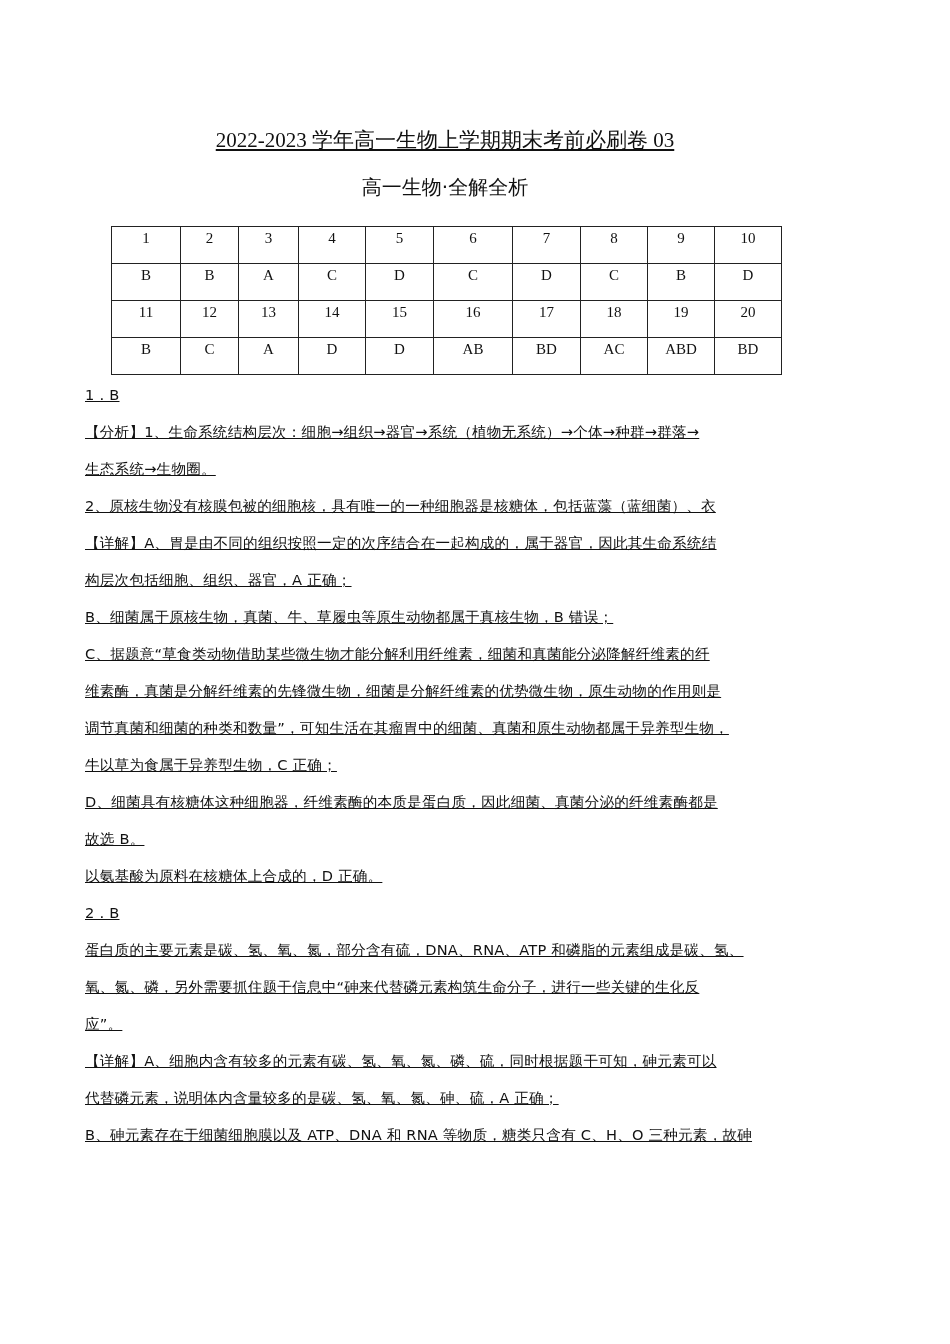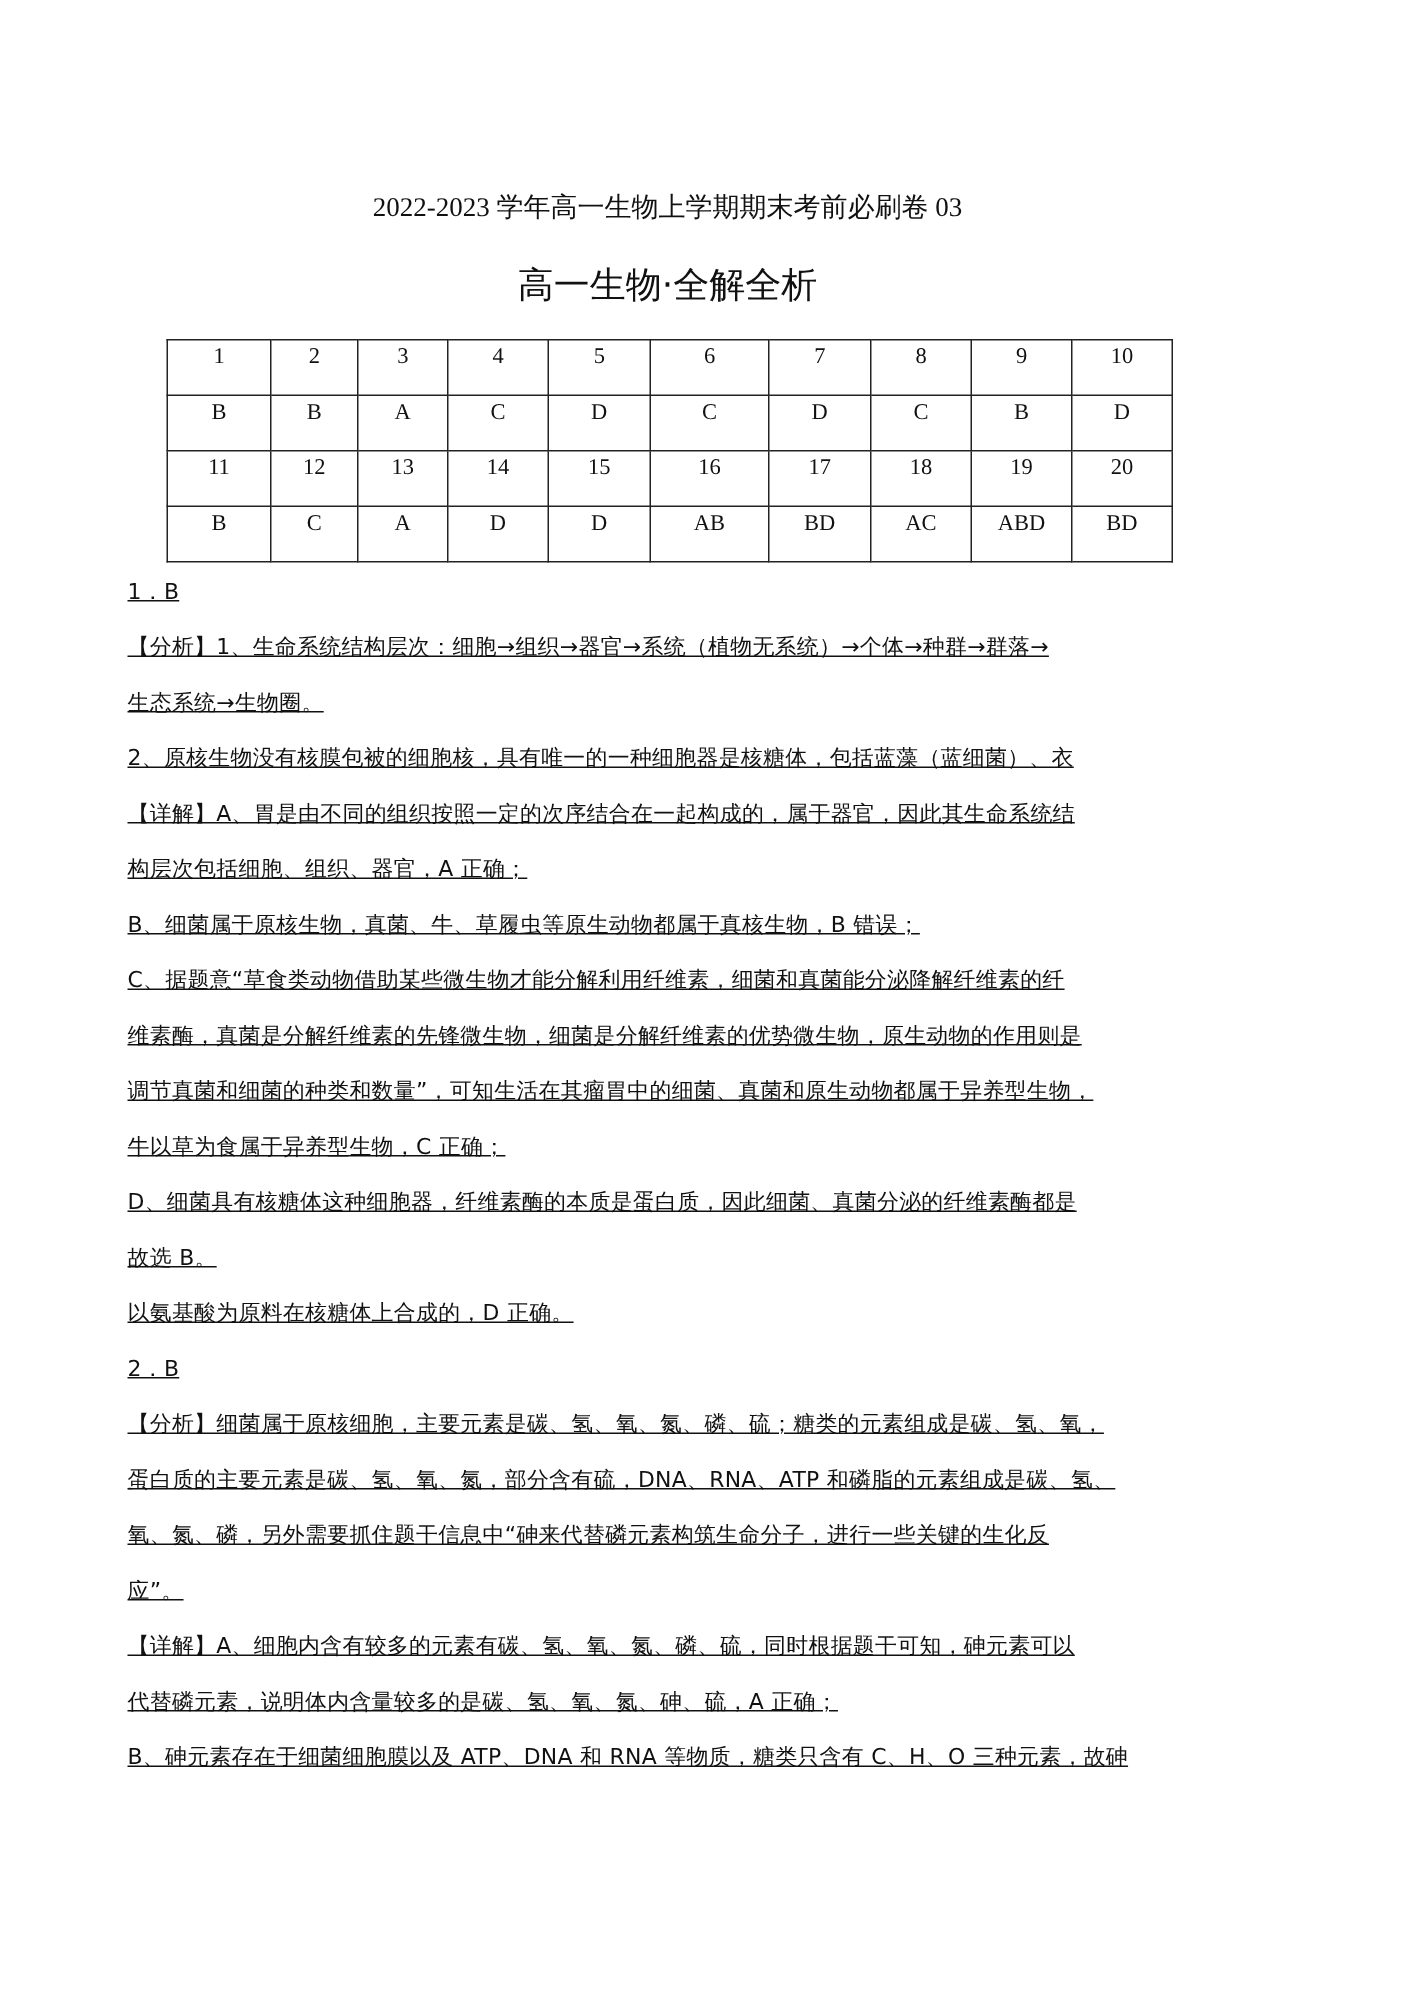--- a/index.html
+++ b/index.html
@@ -1,23 +1,23 @@
 <!DOCTYPE html>
 <html><head>
 <meta charset="utf-8">
 <style>
   html, body { margin: 0; padding: 0; background: #ffffff; }
   body { width: 950px; height: 1344px; position: relative; overflow: hidden; color: #111; }
   .title {
     position: absolute; left: 0; width: 890px; top: 126px; text-align: center;
-    font-family: "Liberation Serif", "DejaVu Serif", serif; font-size: 18px; color: #111;
+    font-family: "Liberation Serif", "DejaVu Serif", serif; font-size: 21px; color: #111; text-decoration: underline;
   }
   .subtitle {
     position: absolute; left: 0; width: 890px; top: 174px; text-align: center;
-    font-family: "DejaVu Sans", "Liberation Sans", sans-serif; font-size: 24px; color: #111;
+    font-family: "DejaVu Sans", "Liberation Sans", sans-serif; font-size: 20px; color: #111;
   }
   table.answers {
     position: absolute; left: 111px; top: 226px; border-collapse: collapse;
     font-family: "Liberation Serif", "DejaVu Serif", serif; font-size: 15px;
   }
   table.answers td {
     border: 1px solid #222; height: 37px; padding: 0; text-align: center; vertical-align: top;
     padding-top: 3px; box-sizing: border-box;
   }
   .body {
@@ -106,20 +106,19 @@
     <div class="line">构层次包括细胞、组织、器官，A 正确；</div>
     <div class="line">B、细菌属于原核生物，真菌、牛、草履虫等原生动物都属于真核生物，B 错误；</div>
     <div class="line">C、据题意“草食类动物借助某些微生物才能分解利用纤维素，细菌和真菌能分泌降解纤维素的纤</div>
     <div class="line">维素酶，真菌是分解纤维素的先锋微生物，细菌是分解纤维素的优势微生物，原生动物的作用则是</div>
     <div class="line">调节真菌和细菌的种类和数量”，可知生活在其瘤胃中的细菌、真菌和原生动物都属于异养型生物，</div>
     <div class="line">牛以草为食属于异养型生物，C 正确；</div>
     <div class="line">D、细菌具有核糖体这种细胞器，纤维素酶的本质是蛋白质，因此细菌、真菌分泌的纤维素酶都是</div>
     <div class="line">故选 B。</div>
     <div class="line">以氨基酸为原料在核糖体上合成的，D 正确。</div>
     <div class="line">2．B</div>
-    <div class="line">【分析】细菌属于原核细胞，主要元素是碳、氢、氧、氮、磷、硫；糖类的元素组成是碳、氢、氧，</div>
     <div class="line">蛋白质的主要元素是碳、氢、氧、氮，部分含有硫，DNA、RNA、ATP 和磷脂的元素组成是碳、氢、</div>
     <div class="line">氧、氮、磷，另外需要抓住题干信息中“砷来代替磷元素构筑生命分子，进行一些关键的生化反</div>
     <div class="line">应”。</div>
     <div class="line">【详解】A、细胞内含有较多的元素有碳、氢、氧、氮、磷、硫，同时根据题干可知，砷元素可以</div>
     <div class="line">代替磷元素，说明体内含量较多的是碳、氢、氧、氮、砷、硫，A 正确；</div>
     <div class="line">B、砷元素存在于细菌细胞膜以及 ATP、DNA 和 RNA 等物质，糖类只含有 C、H、O 三种元素，故砷</div>
   </div>
 
 </body></html>

